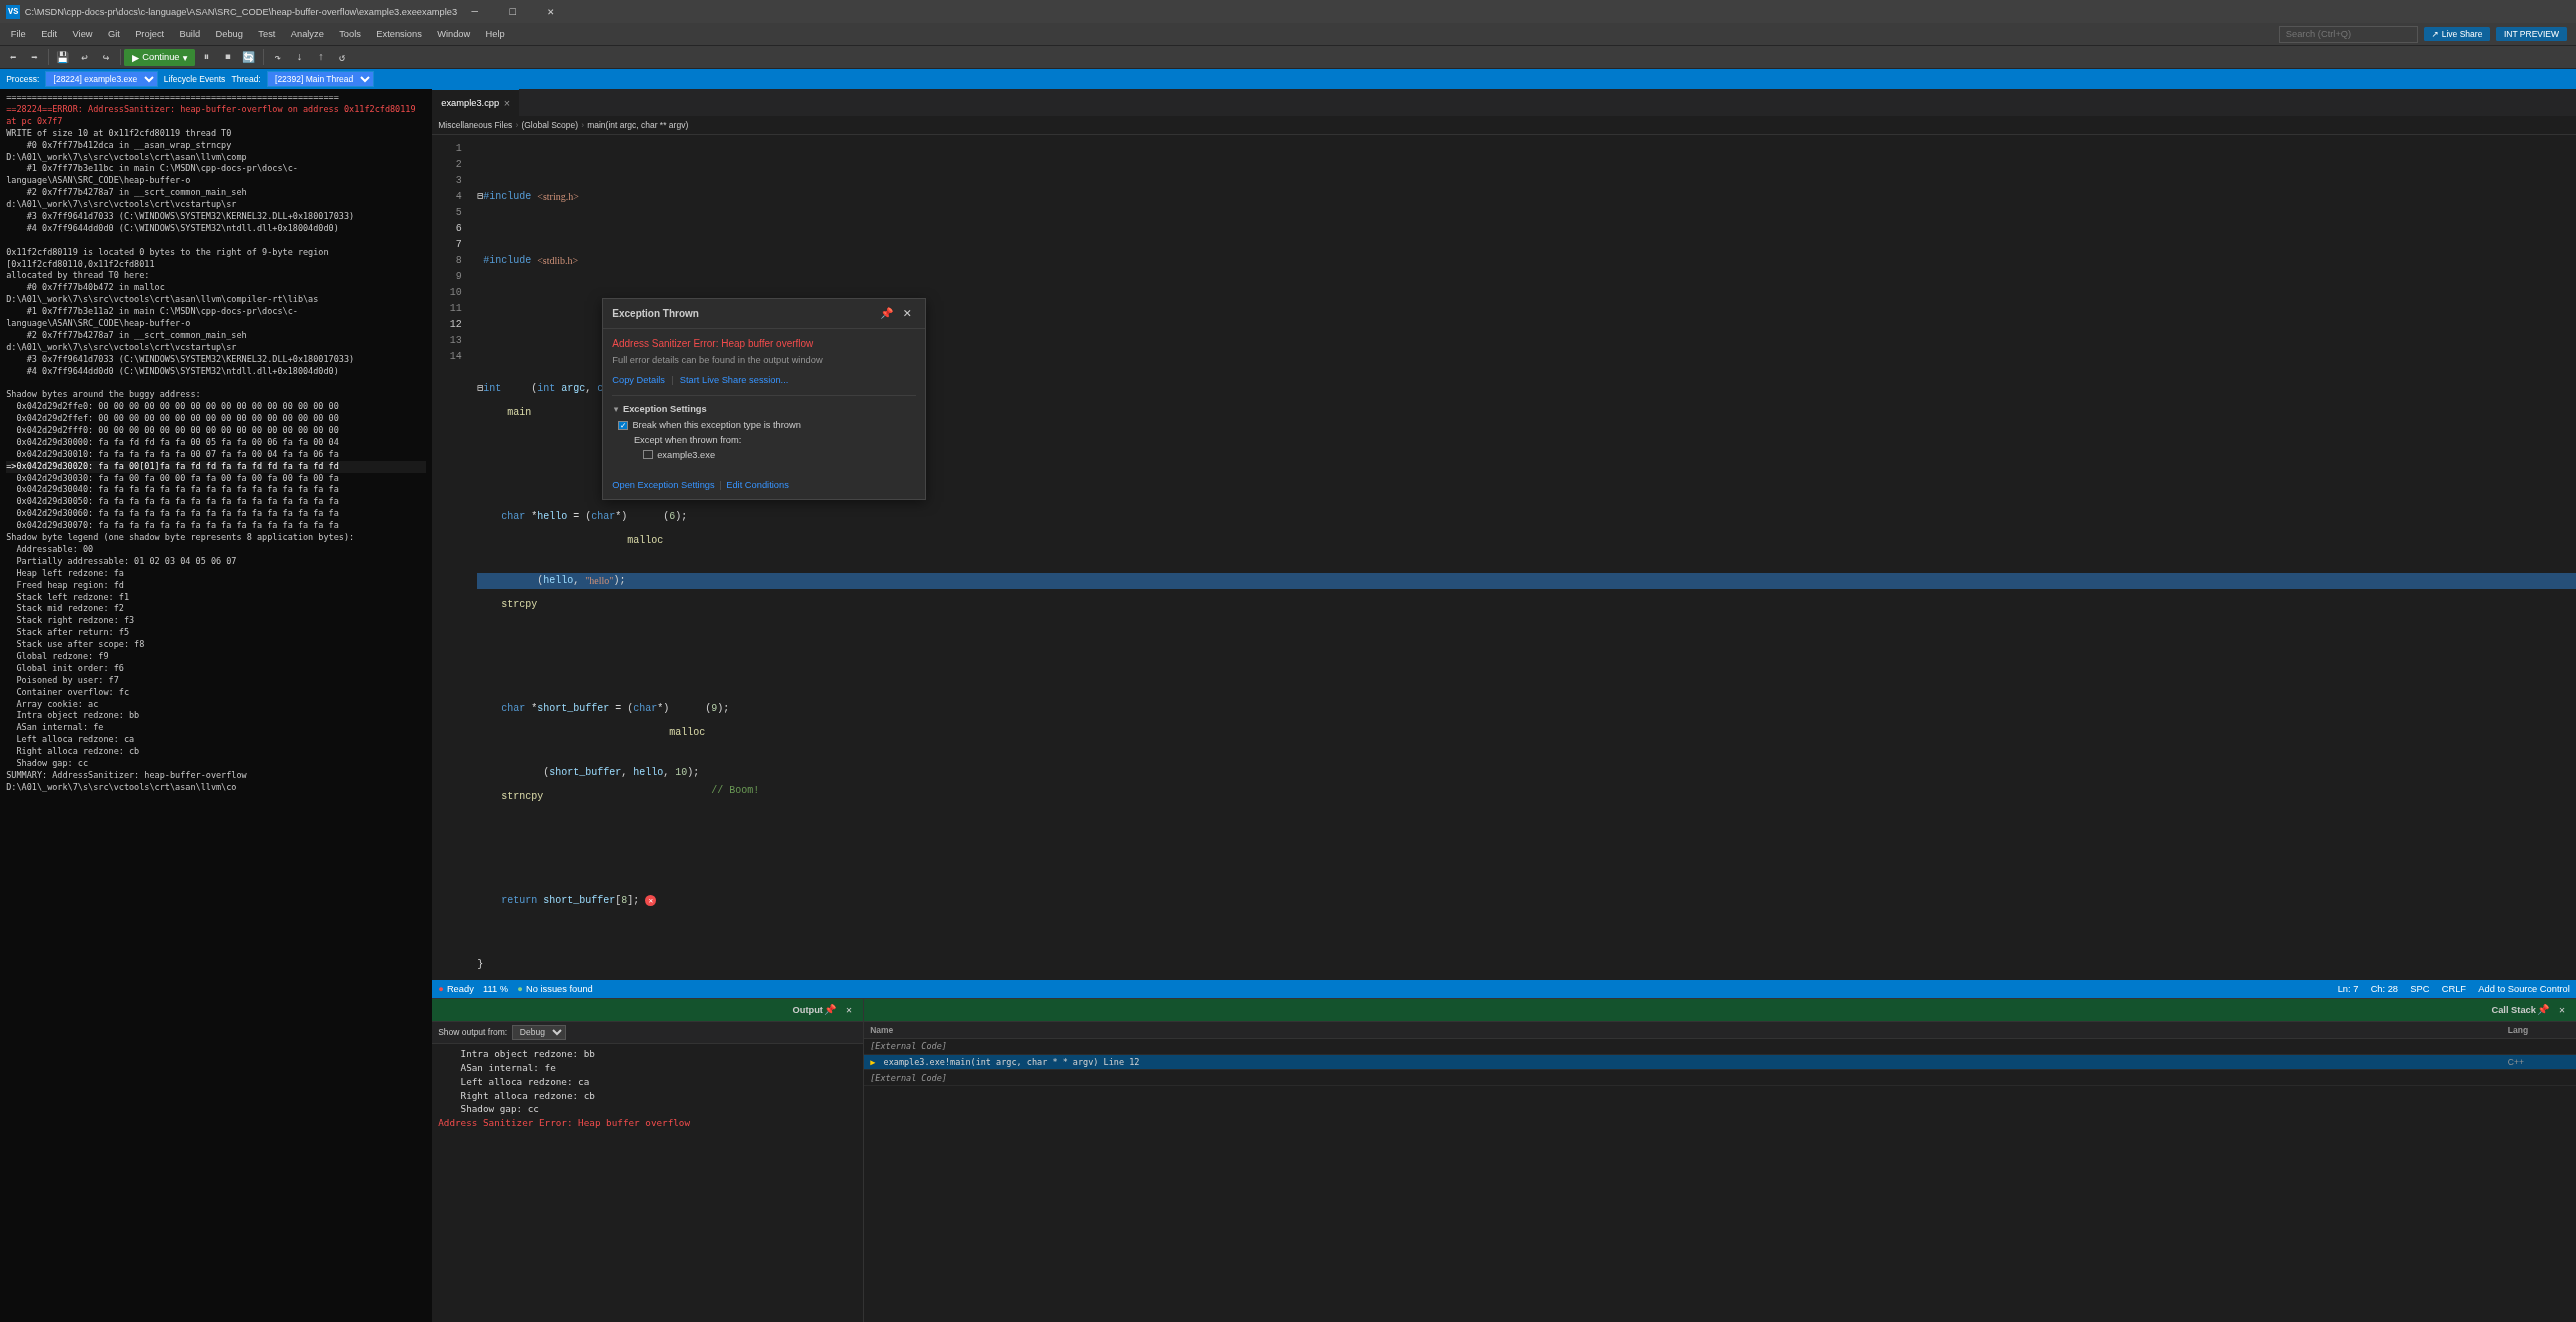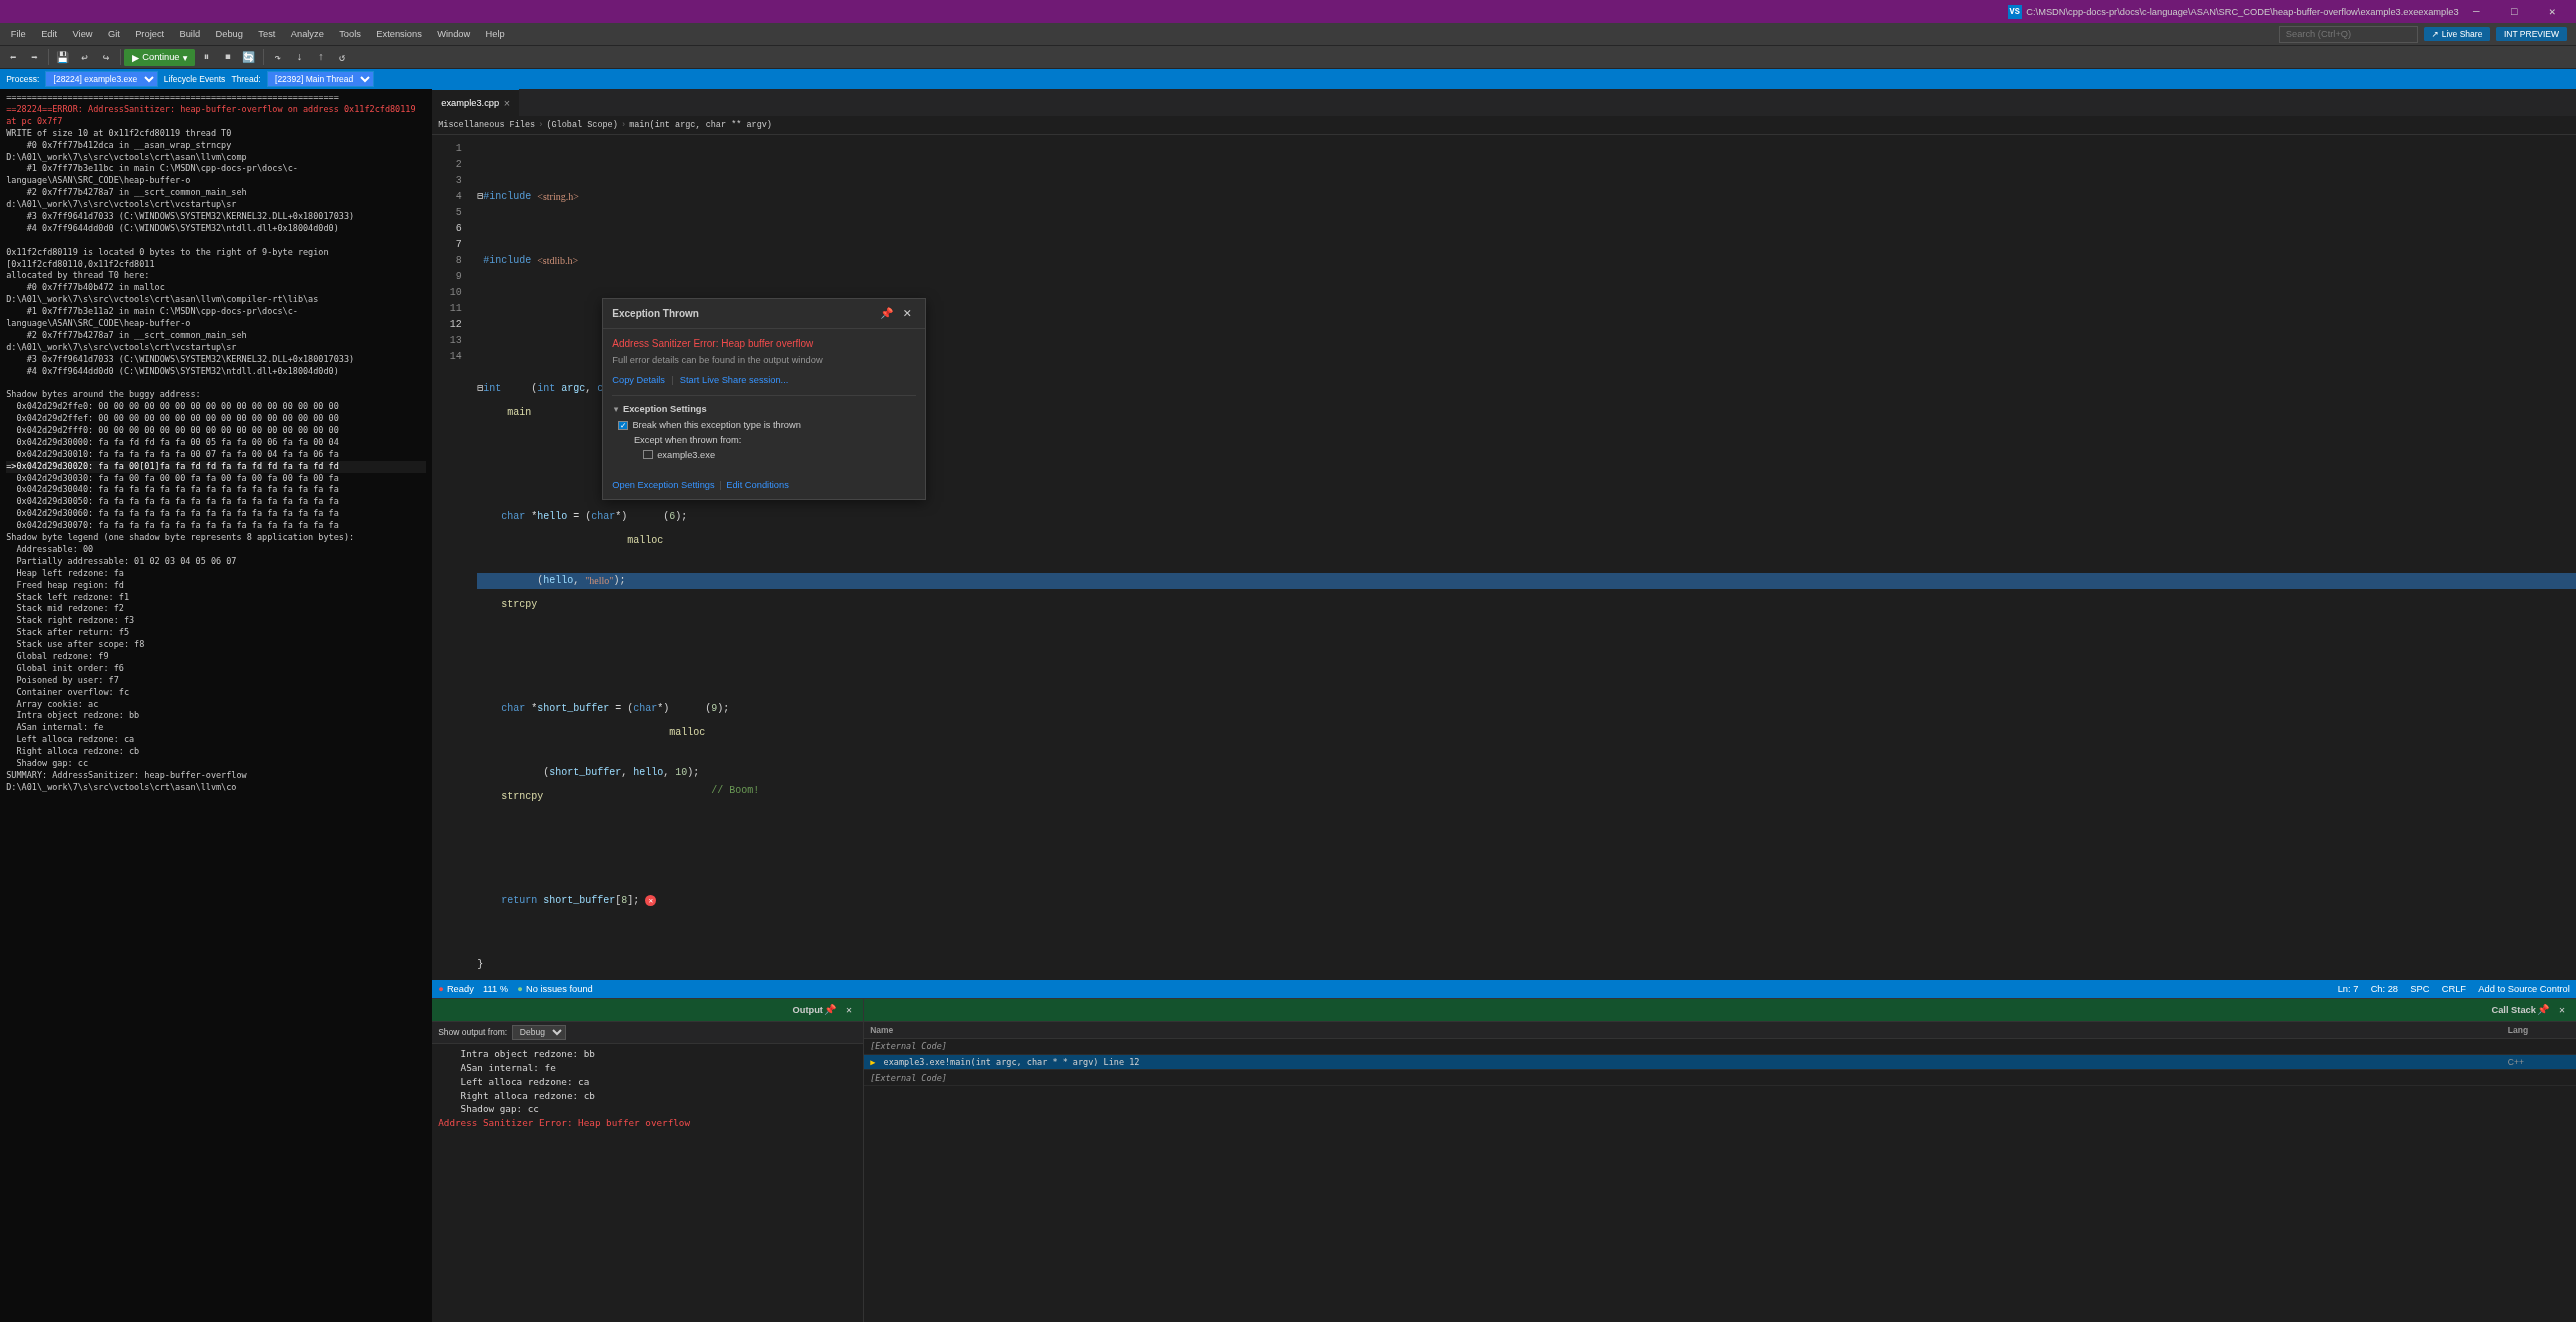--- a/index.html
+++ b/index.html
@@ -10,25 +10,25 @@
       font-size: 9.3px;
       width: 2576px;
       height: 1322px;
       overflow: hidden;
       display: flex;
       flex-direction: column;
     }
 
     
     #title-bar {
-      background: #701a75;
+      background: #404040;
       height: 23px;
       display: flex;
       align-items: center;
-      justify-content: flex-end;
+      justify-content: flex-start;
       padding: 0 6.2px;
       flex-shrink: 0;
     }
     #title-bar-left {
       display: flex;
       align-items: center;
       gap: 4.6px;
     }
     #title-bar-icon {
       width: 14px;
@@ -220,21 +220,21 @@
       background: #1e1e1e;
       height: 18.5px;
       display: flex;
       align-items: center;
       padding: 0 6.2px;
       gap: 3.1px;
       flex-shrink: 0;
       border-bottom: 0.8px solid #333;
     }
     #breadcrumb-bar span {
-      font-family: Liberation Mono, monospace;
+      font-family: Liberation Sans, sans-serif;
       font-size: 8.5px;
       color: #cccccc;
       text-align: right;
     }
     #breadcrumb-bar .sep { color: #666; }
 
     
     #code-editor {
       flex: 1;
       display: flex;

